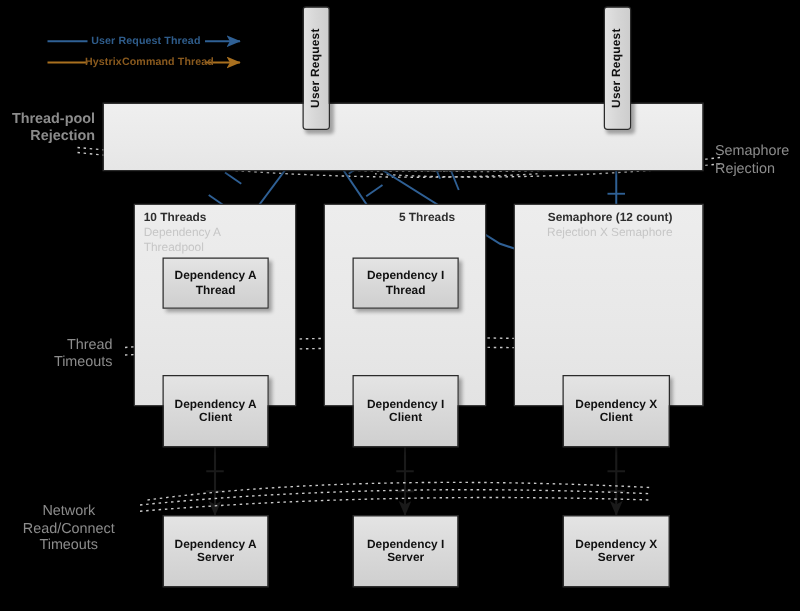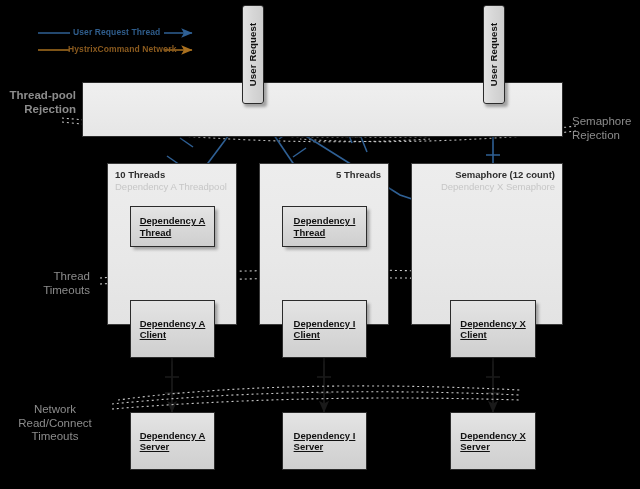--- a/index.html
+++ b/index.html
@@ -21,23 +21,22 @@
   .side-label.r{text-align:right;}
   .side-label.l{text-align:left;}
 
   
   .box{
     position:absolute;box-sizing:border-box;
     background:linear-gradient(180deg,#e4e4e4 0%,#d8d8d8 55%,#cfcfcf 100%);
     border:1.4px solid #2b2b2b;
     box-shadow:2.5px 2.5px 3px rgba(0,0,0,.32);
     display:flex;align-items:center;justify-content:center;
-    color:#101010;font-weight:bold;font-size:9.5px;
+    text-align:center;color:#101010;font-weight:bold;font-size:9.5px;
     line-height:11.5px;
-    text-decoration:underline;
   }
 
   .band{
     position:absolute;box-sizing:border-box;
     background:linear-gradient(180deg,#efefef 0%,#eaeaea 60%,#e6e6e6 100%);
     border:1.4px solid #2b2b2b;
     box-shadow:2.5px 2.5px 3px rgba(0,0,0,.3);
   }
 
   .user-req{
@@ -51,21 +50,21 @@
     transform:rotate(-90deg);white-space:nowrap;
     font-size:9.5px;font-weight:bold;color:#101010;letter-spacing:.2px;
   }
 
   .pool{
     position:absolute;box-sizing:border-box;
     background:linear-gradient(180deg,#ededed 0%,#e8e8e8 60%,#e3e3e3 100%);
     border:1.4px solid #3a3a3a;
     box-shadow:2.5px 2.5px 3px rgba(0,0,0,.25);
   }
-  .pool-hdr{position:absolute;left:7px;right:7px;top:5px;}
+  .pool-hdr{position:absolute;left:7px;right:24px;top:5px;}
   .pool-hdr .t1{font-size:9.5px;font-weight:bold;color:#2e2e2e;line-height:12px;}
   .pool-hdr .t2{font-size:9.5px;font-weight:normal;color:#c6c6c6;line-height:12px;}
   .al-l{text-align:left;}
   .al-r{text-align:right;}
 </style>
 </head>
 <body>
 
 <div id="stage">
 
@@ -177,21 +176,21 @@
     </g>
 
     <g stroke="#c9c9c9" stroke-width="1.1" fill="none" stroke-dasharray="2,3">
       <path d="M118,400 C220,386 360,382 520,390"></path>
       <path d="M112,404 C220,393 360,388 520,395"></path>
       <path d="M112,409 C220,400 360,395 520,400"></path>
     </g>
   </svg>
 
   <div class="legend-label legend-blue" style="left:73px;top:27px;">User Request Thread</div>
-  <div class="legend-label legend-orange" style="left:68px;top:44px;">HystrixCommand Network</div>
+  <div class="legend-label legend-orange" style="left:68px;top:44px;">HystrixCommand Thread</div>
 
   <div class="band" style="left:82px;top:82px;width:481px;height:55px;"></div>
 
   <div class="side-label r" style="left:0px;top:89px;width:76px;font-weight:bold;">
     <div>Thread-pool</div>
     <div>Rejection</div>
   </div>
 
   <div class="side-label l" style="left:572px;top:115px;width:68px;">
     <div>Semaphore</div>
@@ -225,21 +224,21 @@
 
   <div class="pool" style="left:259px;top:163px;width:130px;height:162px;">
     <div class="pool-hdr al-r">
       <div class="t1">5 Threads</div>
     </div>
   </div>
 
   <div class="pool" style="left:411px;top:163px;width:152px;height:162px;">
     <div class="pool-hdr al-r">
       <div class="t1">Semaphore (12 count)</div>
-      <div class="t2">Dependency X Semaphore</div>
+      <div class="t2">Rejection X Semaphore</div>
     </div>
   </div>
 
   <div class="box" style="left:130px;top:206px;width:85px;height:41px;">
     <div>
       <div>Dependency A</div>
       <div>Thread</div>
     </div>
   </div>
 

